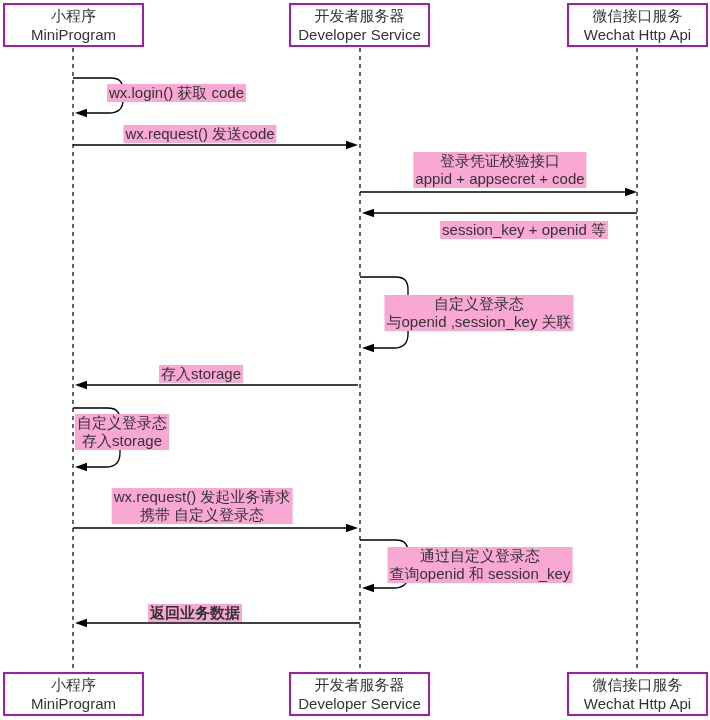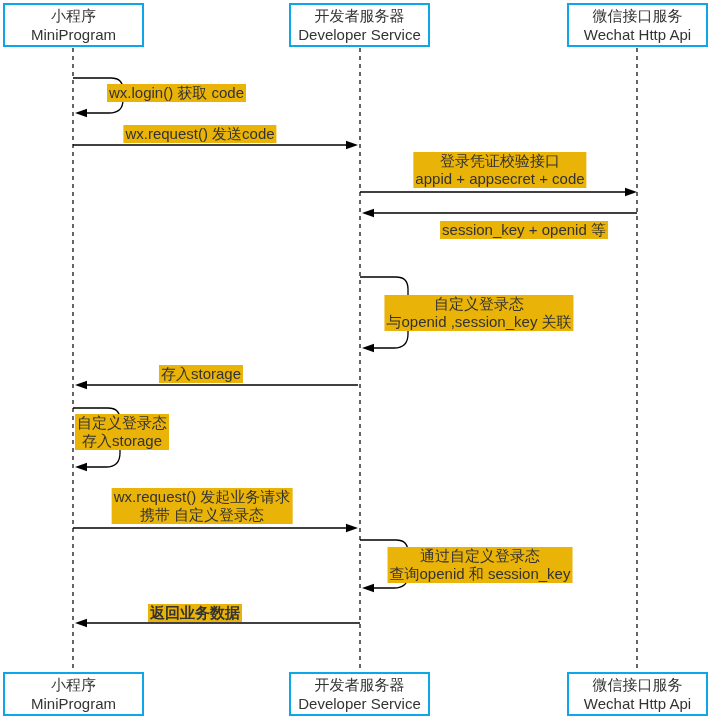--- a/index.html
+++ b/index.html
@@ -20,37 +20,37 @@
     position: absolute;
     left: 0; top: 0;
     width: 710px; height: 720px;
     z-index: 1;
   }
   .pbox {
     position: absolute;
     width: 141px;
     height: 44px;
     box-sizing: border-box;
-    border: 2px solid #0ea5e9;
+    border: 2px solid #a21caf;
     background: #ffffff;
     display: flex;
     flex-direction: column;
     align-items: center;
     justify-content: center;
     line-height: 19px;
     font-size: 15px;
     text-align: center;
     z-index: 2;
   }
   .msg {
     position: absolute;
     font-size: 15px;
     line-height: 18px;
     white-space: nowrap;
-    background: #eab308;
+    background: #f9a8d4;
     padding: 0 2px;
     z-index: 3;
   }
   .msg.centered {
     transform: translateX(-50%);
     text-align: center;
   }
 </style>
 </head>
 <body>

